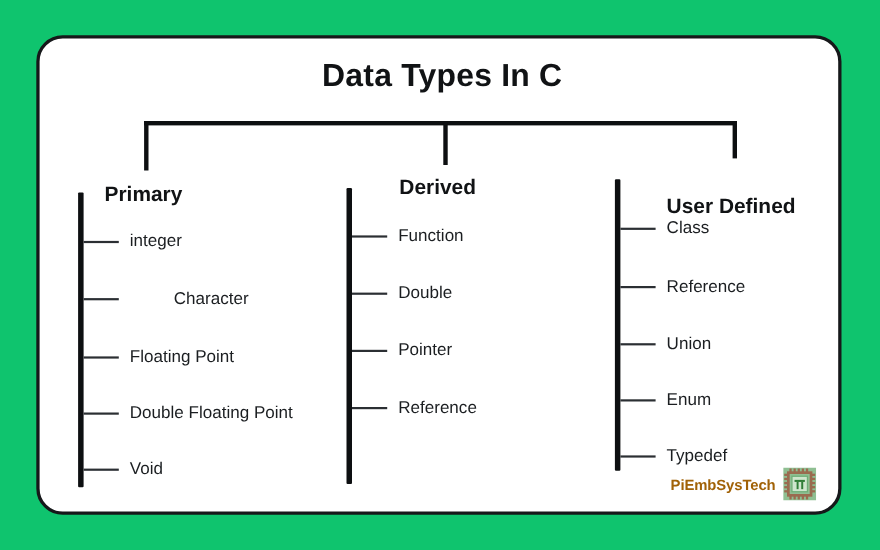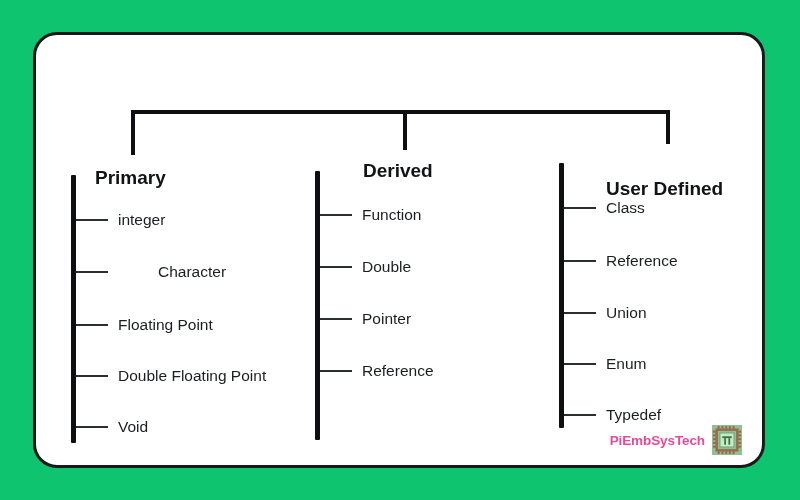--- a/index.html
+++ b/index.html
@@ -99,37 +99,38 @@
     position: absolute;
     right: 20px;
     bottom: 10px;
     display: flex;
     align-items: center;
     gap: 7px;
   }
   #brand-text {
     font-size: 13.5px;
     font-weight: bold;
-    color: #ec4899;
+    color: #a16207;
     letter-spacing: -0.1px;
     font-family: "Liberation Sans", sans-serif;
   }
   #brand-logo {
     width: 30px;
     height: 30px;
     display: block;
   }
 </style>
 </head>
 <body>
 
 <div id="stage">
 
   <div id="card">
 
+    <div id="title">Data Types In C</div>
 
     <div class="conn-h" style="left:95px; top:75px; width:539px;"></div>
     <div class="conn-v" style="left:95px; top:75px; height:45px;"></div>
     <div class="conn-v" style="left:367px; top:75px; height:40px;"></div>
     <div class="conn-v" style="left:630px; top:75px; height:34px;"></div>
 
     <div class="column">
       <div class="spine" style="left:35px; top:140px; height:268px;"></div>
       <div class="col-head" style="left:59px; top:132px;">Primary</div>
 

